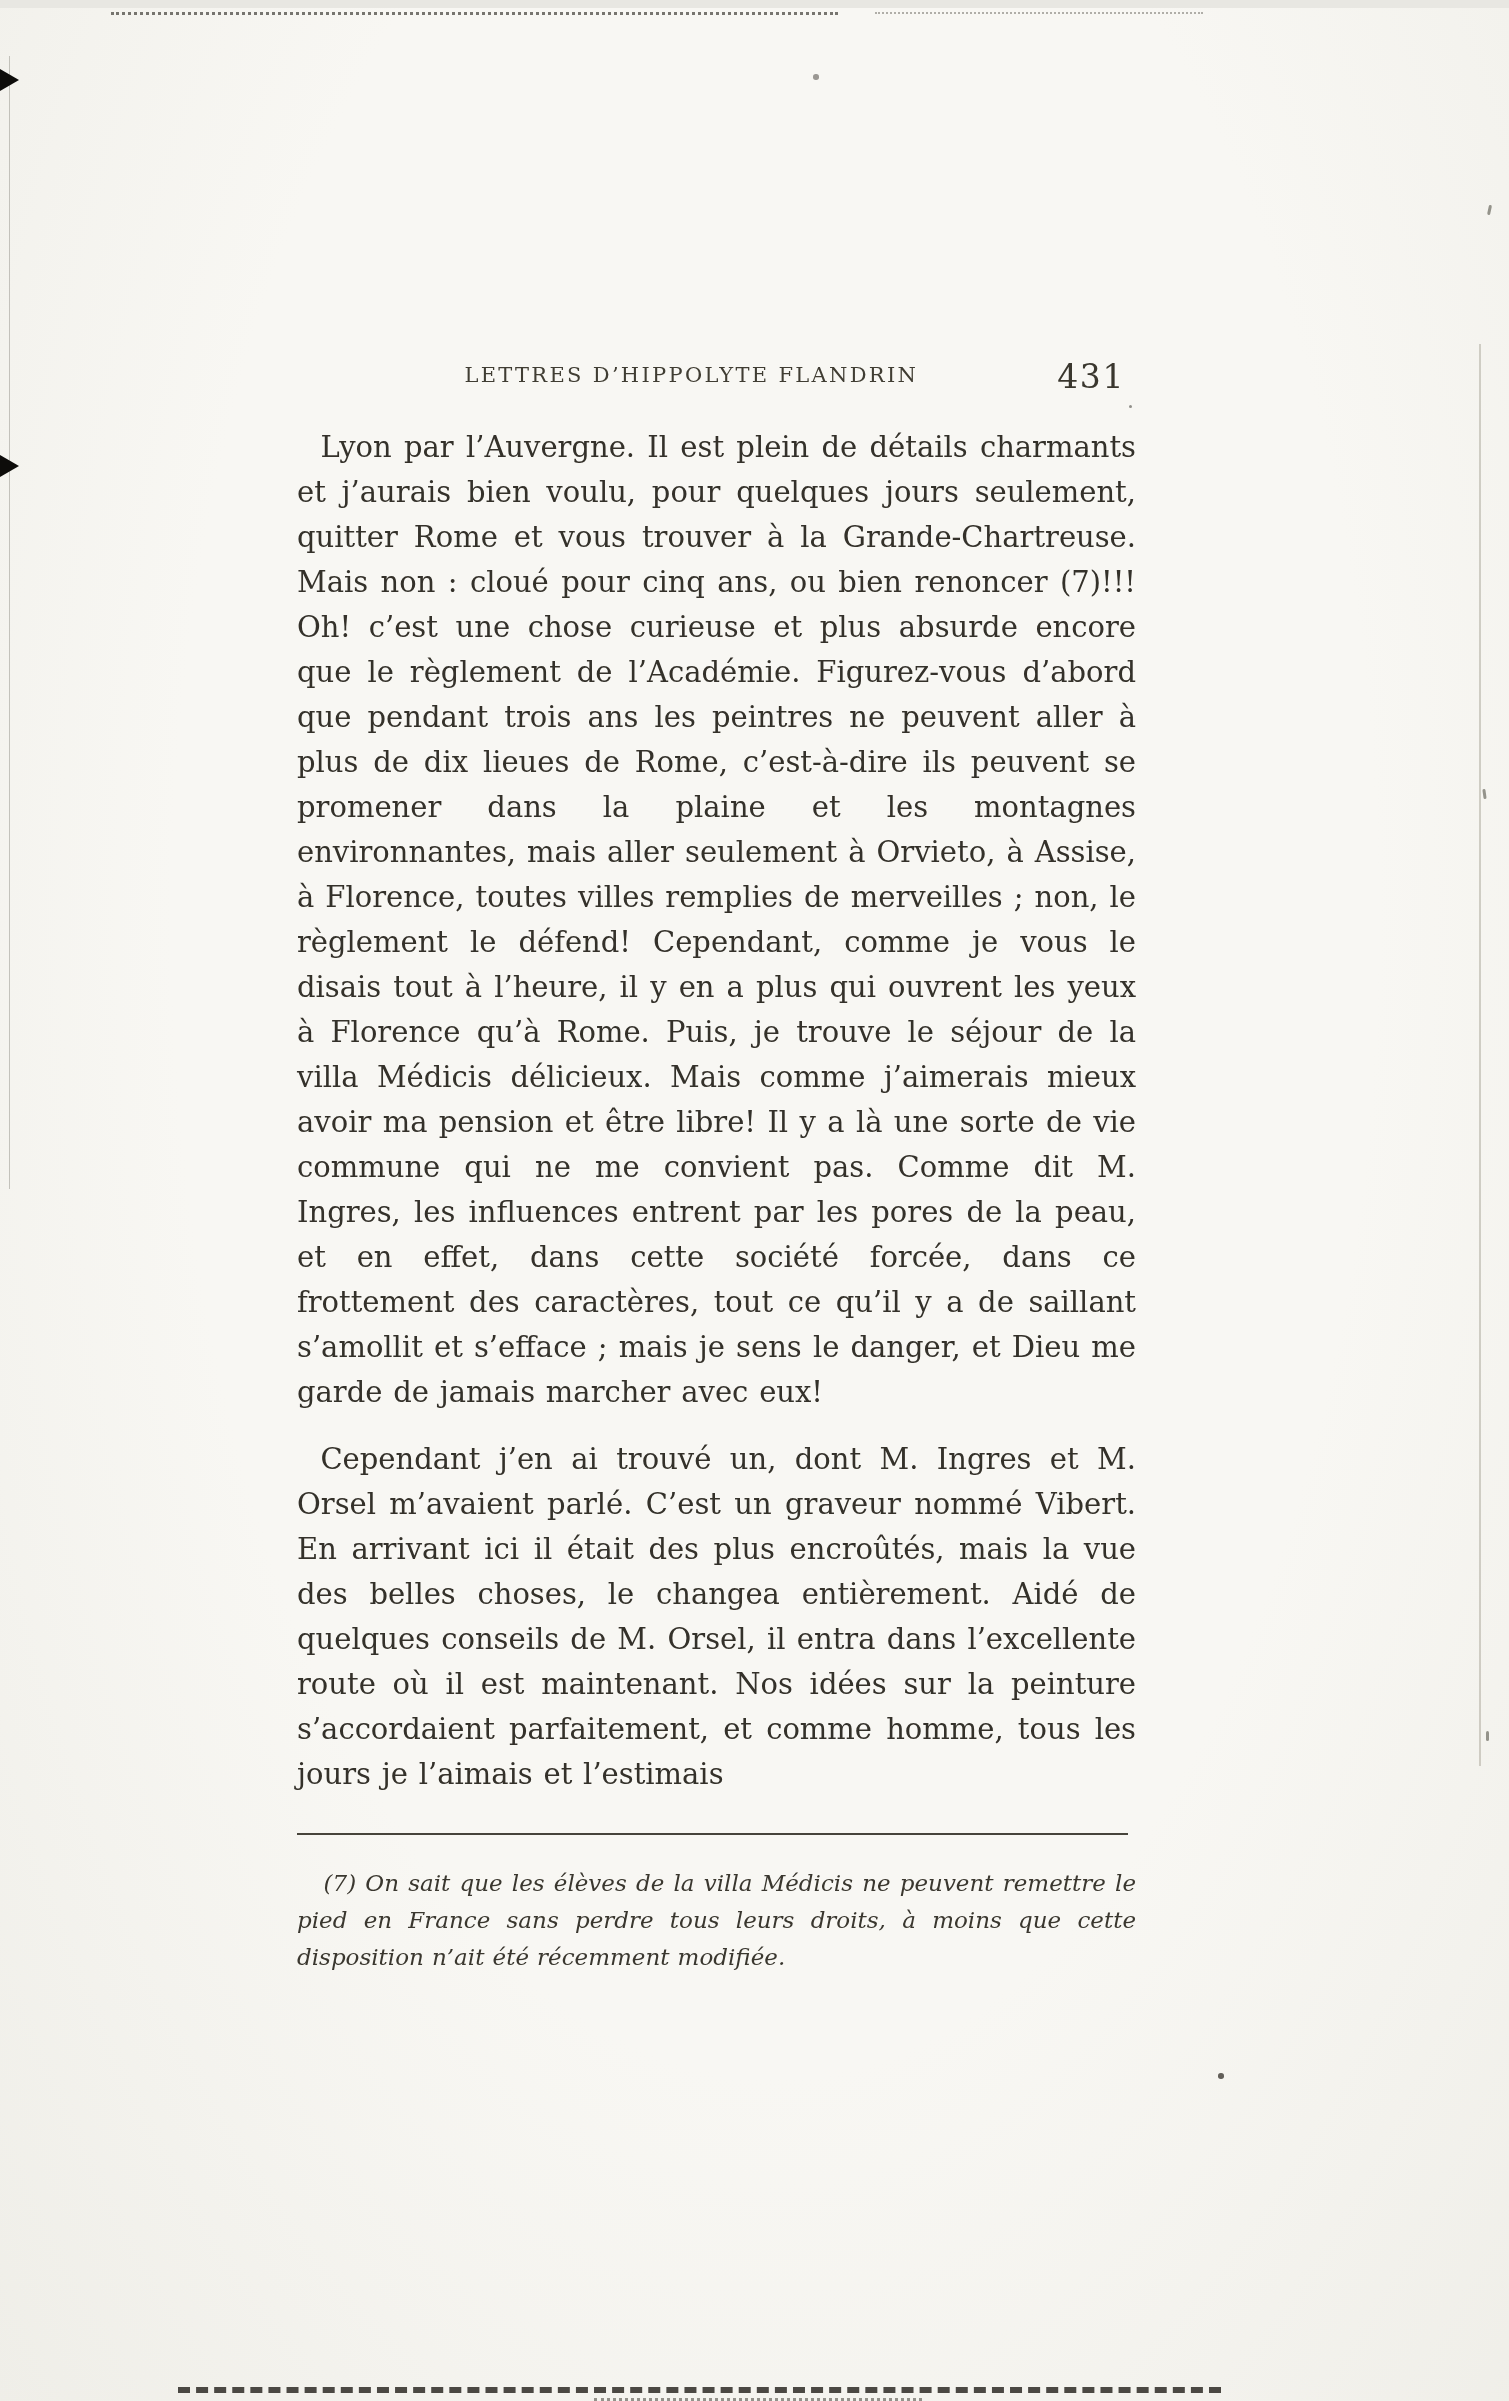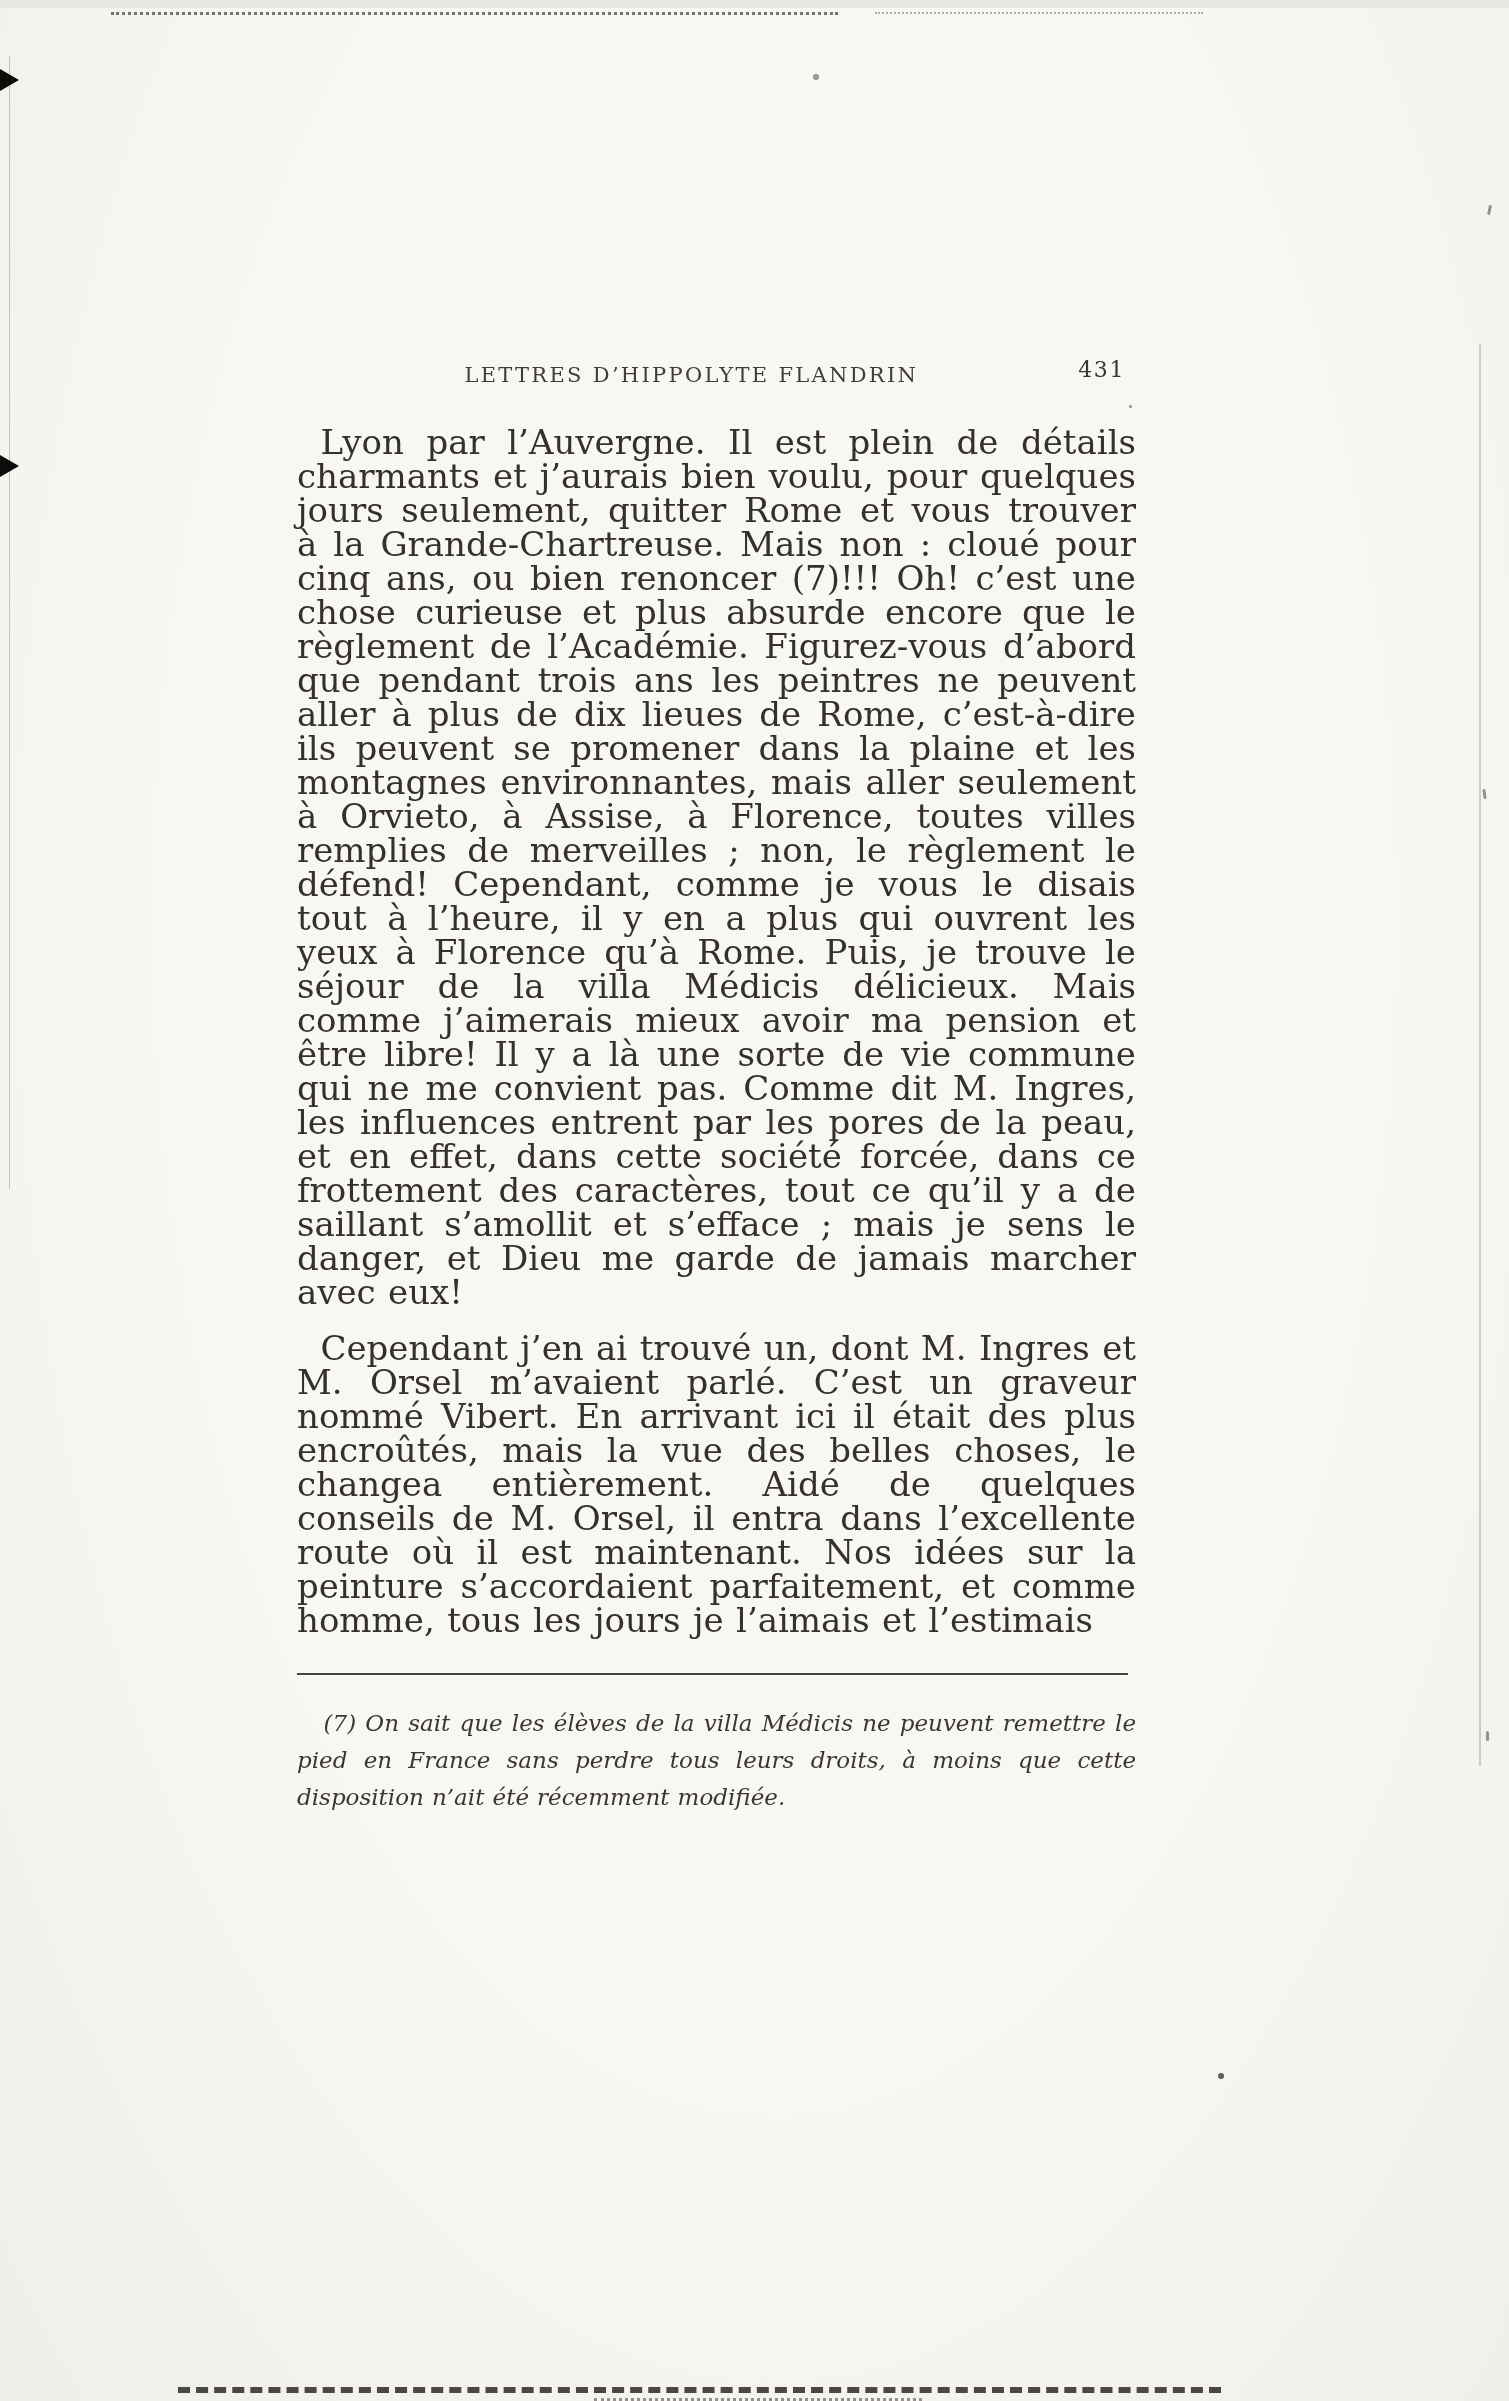--- a/index.html
+++ b/index.html
@@ -40,28 +40,28 @@
     top:9.4px;
     font-size:21px;
     letter-spacing:2.3px;
     white-space:nowrap;
     color:#403d33;
   }
   .page-number{
     position:absolute;
     right:11px;
     top:3.1px;
-    font-size:22px;
+    font-size:33px;
     letter-spacing:1.6px;
     color:#3a372e;
   }
   .body-text p{
     margin:0 0 22px 0;
-    font-size:34px;
-    line-height:34px;
+    font-size:29px;
+    line-height:45px;
     text-align:justify;
     text-indent:23.4px;
     word-spacing:1.6px;
     color:var(--ink);
   }
   .footnote-block{
     margin-top:36px;
     font-style:italic;
   }
   .footnote-rule{

